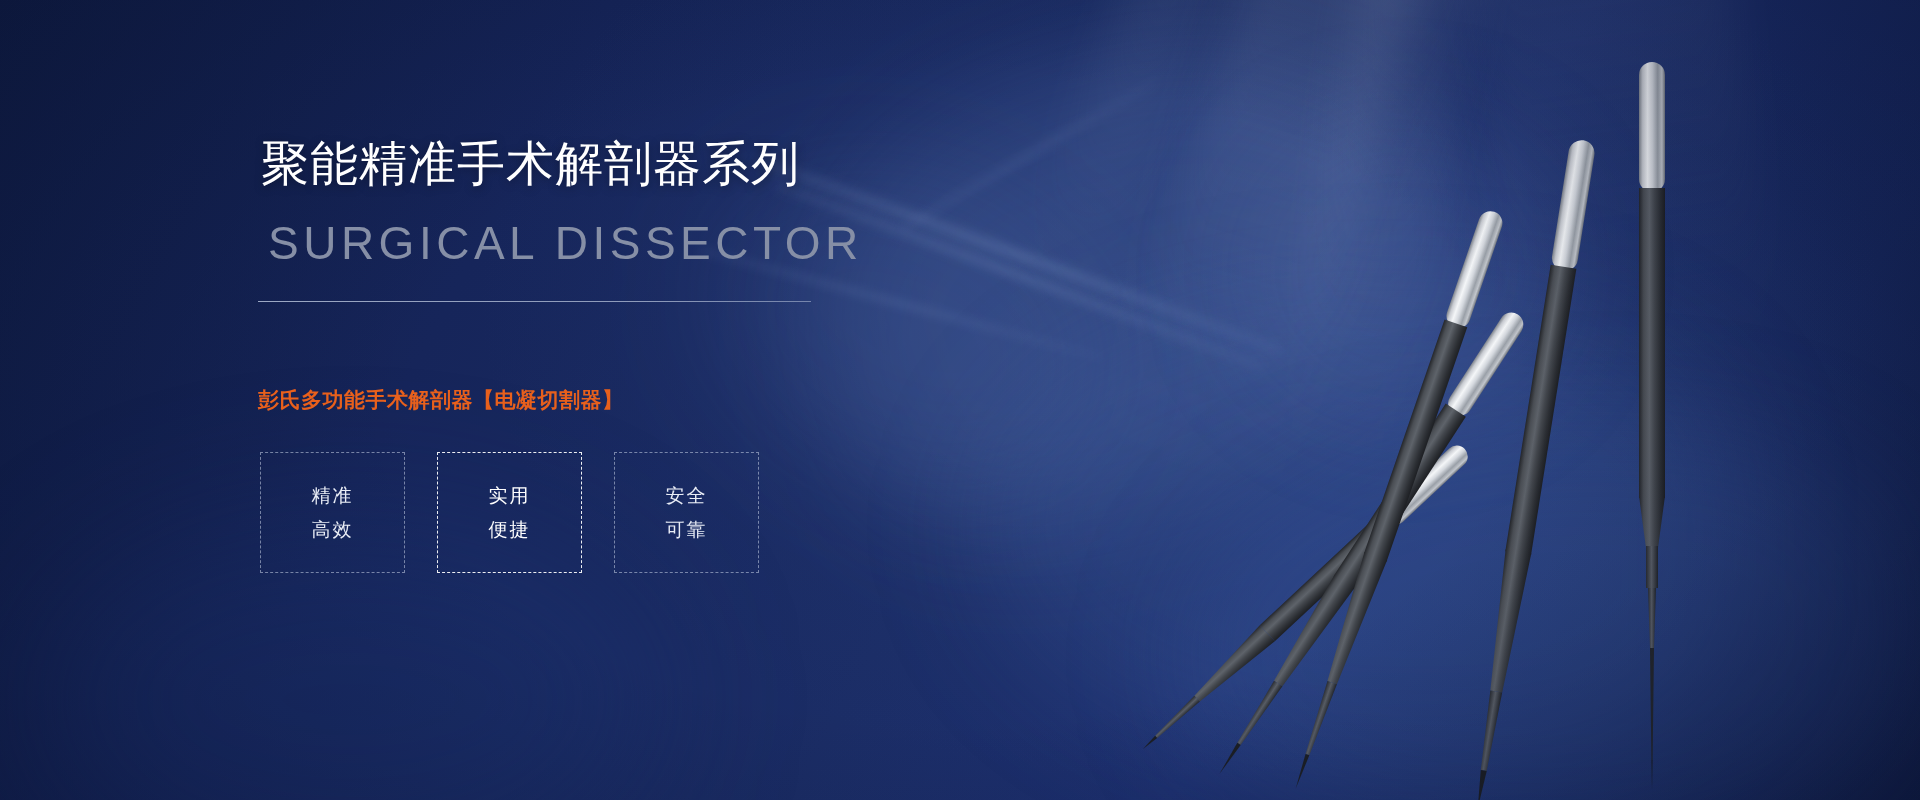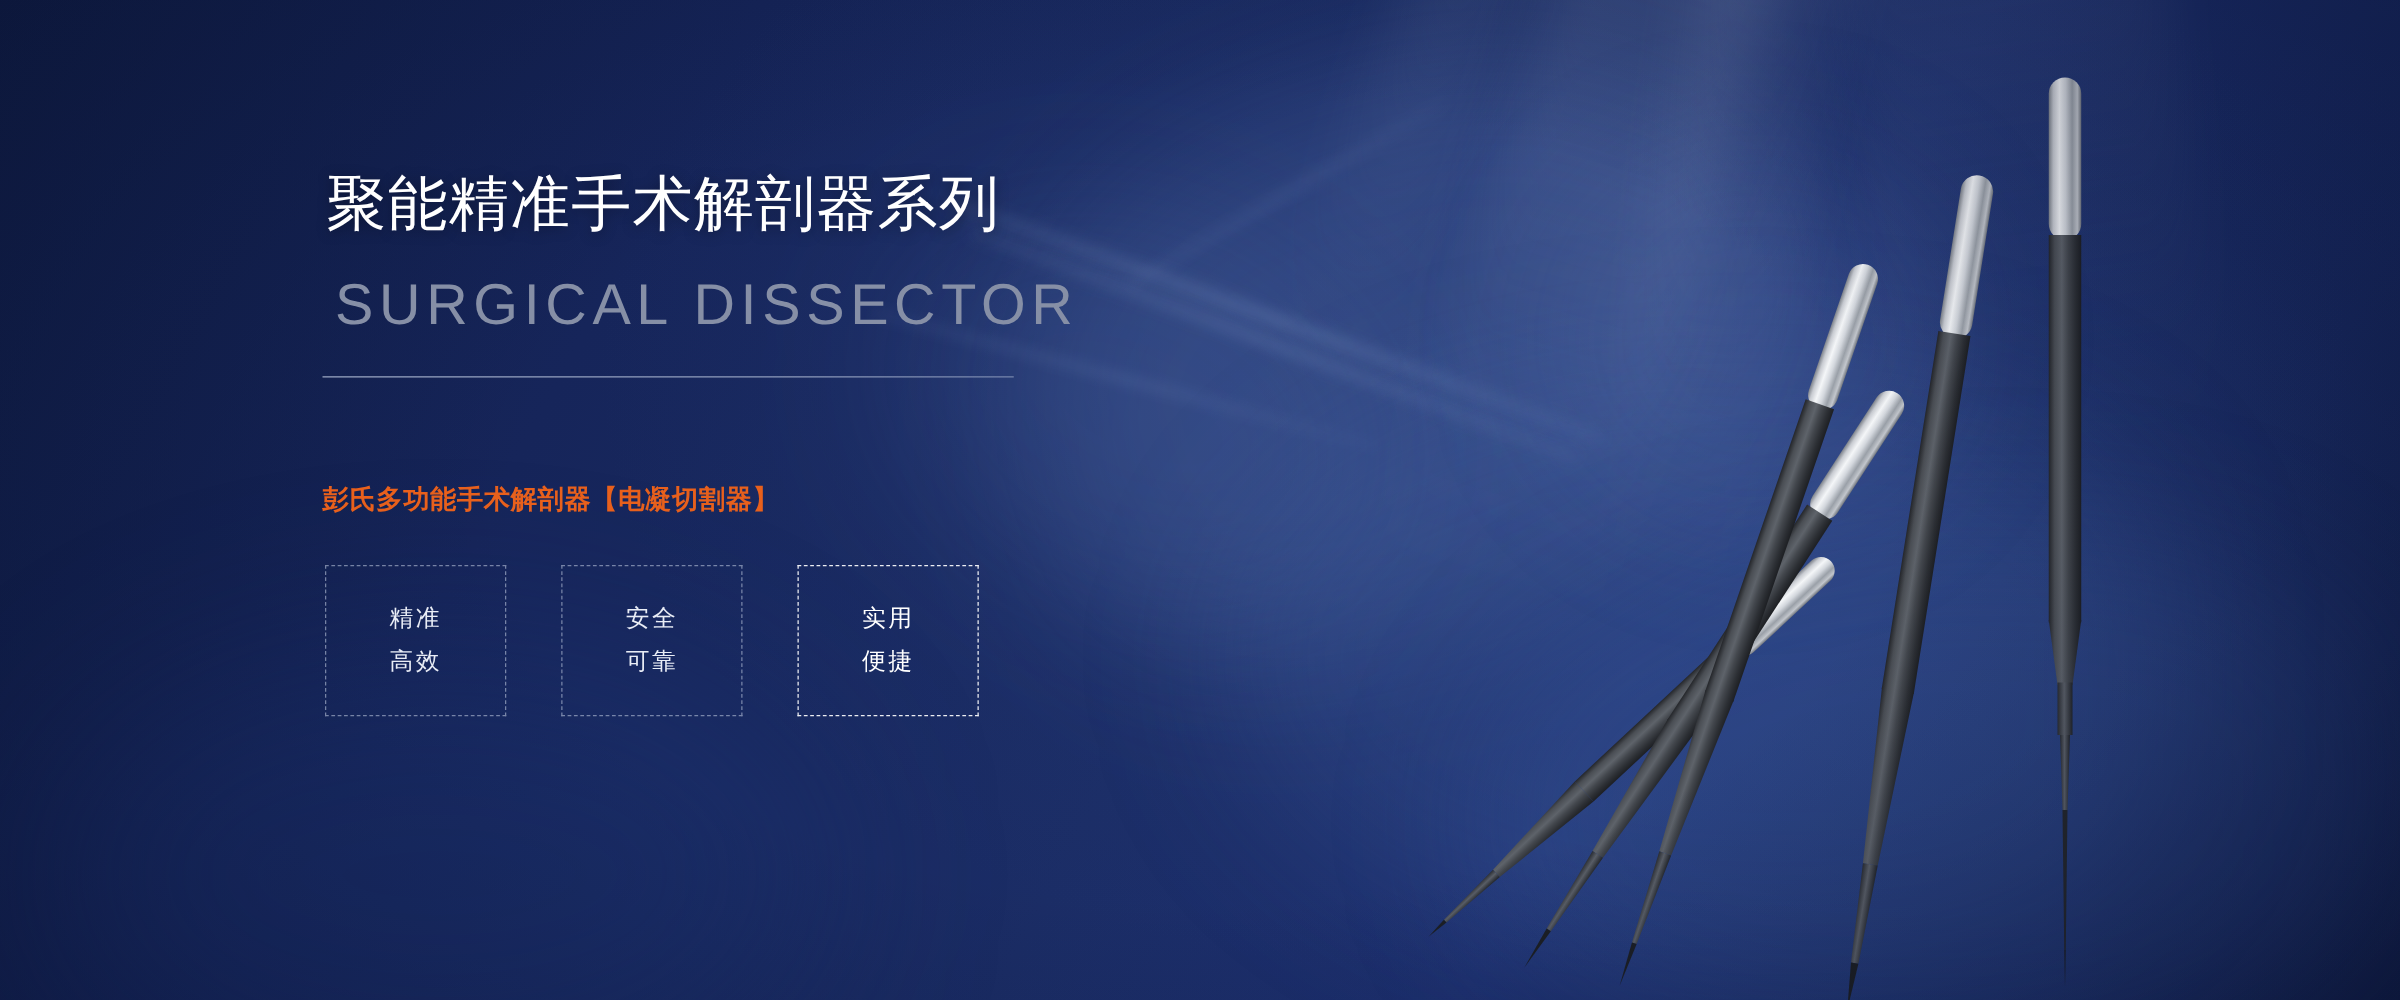--- a/index.html
+++ b/index.html
@@ -59,21 +59,21 @@
     position:absolute; left:2px; top:301px; width:553px; height:1px;
     background:linear-gradient(90deg, rgba(180,192,216,0.85), rgba(180,192,216,0.75) 70%, rgba(180,192,216,0.55));
   }
   .subtitle-orange{
     position:absolute; left:2px; top:340px;
     font-size:21px; line-height:30px; color:#e8601c; font-weight:700;
     letter-spacing:0.5px; white-space:nowrap;margin-top:45px;
   }
 
   
-  .features{ position:absolute; left:4px; top:452px; display:flex; gap:44px; }
+  .features{ position:absolute; left:4px; top:452px; display:flex; gap:32px; }
   .feature{
     width:145px; height:121px;
     display:flex; flex-direction:column; align-items:center; justify-content:center;
     color:#e9edf6; font-size:19px; line-height:34px; letter-spacing:2px;
     border:1px dashed rgba(200,210,230,0.55);
   }
   .feature.bright{ border:1px dashed rgba(255,255,255,0.92); color:#ffffff; }
   .feature .l{ display:block; }
 
   
@@ -182,24 +182,24 @@
 
     <div class="divider"></div>
 
     <div class="subtitle-orange">彭氏多功能手术解剖器【电凝切割器】</div>
 
     <div class="features">
       <div class="feature">
         <span class="l">精准</span>
         <span class="l">高效</span>
       </div>
+      <div class="feature bright">
+        <span class="l">实用</span>
+        <span class="l">便捷</span>
+      </div>
       <div class="feature">
         <span class="l">安全</span>
         <span class="l">可靠</span>
       </div>
-      <div class="feature bright">
-        <span class="l">实用</span>
-        <span class="l">便捷</span>
-      </div>
     </div>
 
   </div>
 </div>
 
 </body></html>

